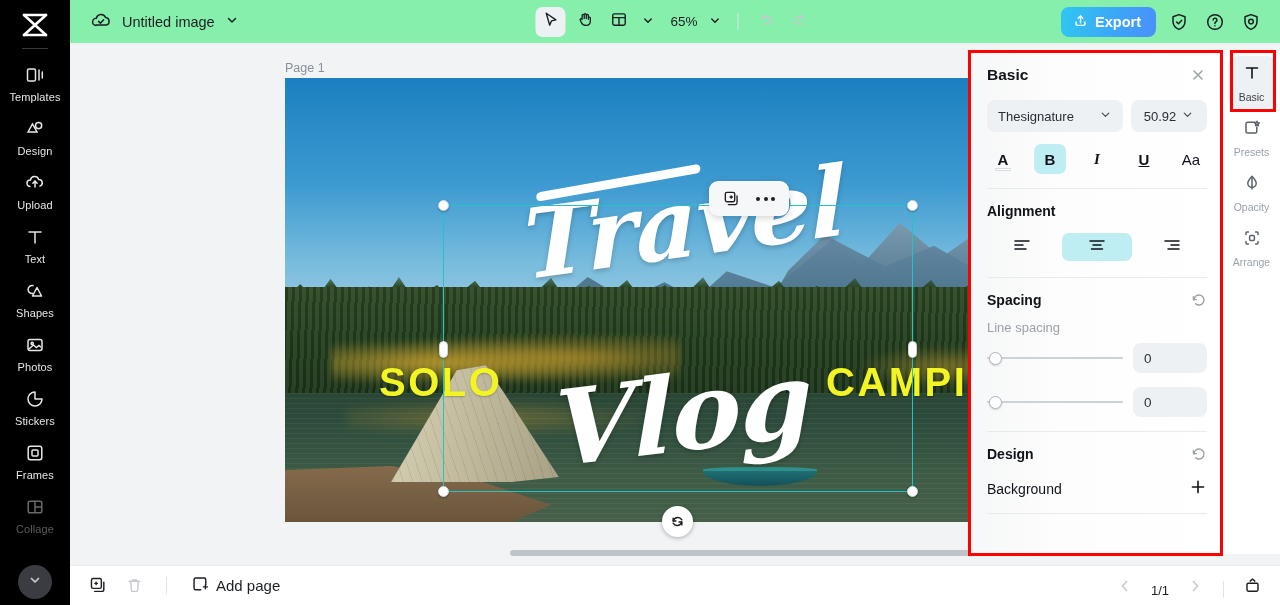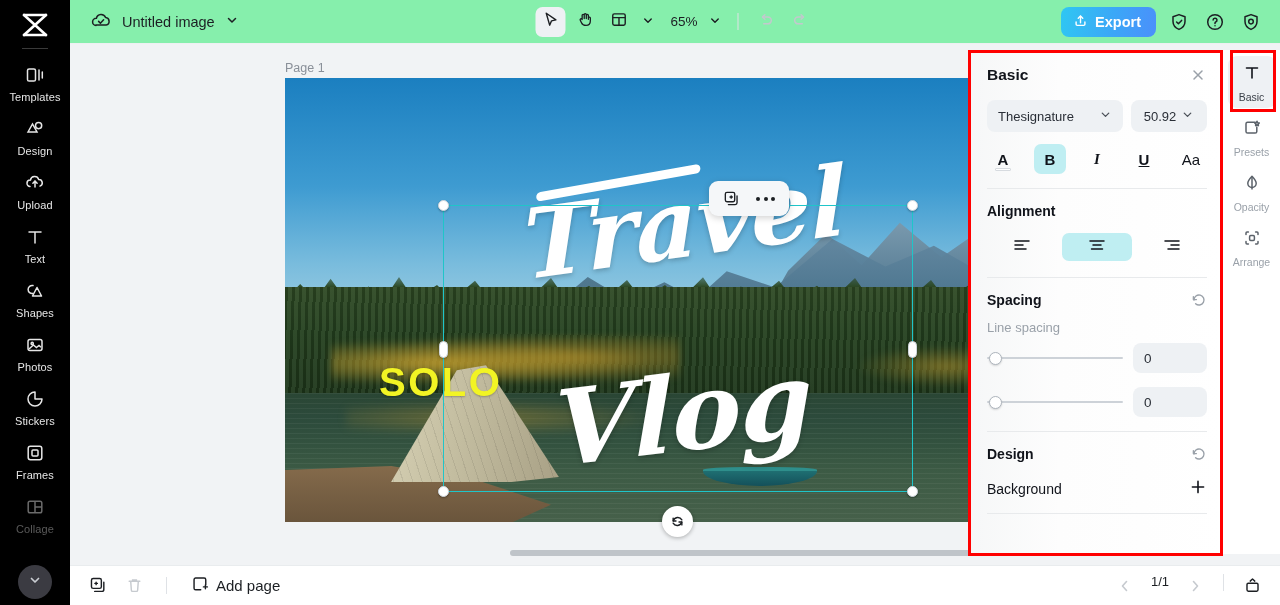--- a/index.html
+++ b/index.html
@@ -193,21 +193,21 @@
   .hscroll { position: absolute; left: 440px; bottom: 9px; width: 535px; height: 6px; background: #bfc4c9; border-radius: 4px; cursor: pointer; }
 
   
   .bottombar {
     height: 40px; flex: 0 0 40px; background: #fff; border-top: 1px solid #e9ecee;
     display: flex; align-items: center; padding: 0 16px; position: relative;
   }
   .bb-left { display: flex; align-items: center; gap: 12px; }
   .bb-ic { width: 24px; height: 24px; display:flex; align-items:center; justify-content:center; cursor:pointer; }
   .addpage { display: flex; align-items: center; gap: 7px; font-size: 15px; color: #1c1f23; cursor: pointer; margin-left: 4px; justify-content: space-between; }
-  .bb-right { margin-left: auto; display: flex; align-items: flex-start; gap: 8px; }
+  .bb-right { margin-left: auto; display: flex; align-items: flex-end; gap: 8px; }
   .pager { font-size: 13px; color: #1c1f23; min-width: 30px; text-align: center; }
 
   
   .props {
     position: absolute; right: 57px; top: 50px; width: 253px; height: 504px;
     background: linear-gradient(90deg,#f6f7f8 0%, #fdfdfd 35%, #ffffff 100%);
     border-left: 1px solid #eceef0; padding: 16px 16px 0 16px; overflow: hidden;
   }
   .props-head { display: flex; align-items: center; justify-content: space-between; margin-bottom: 16px; }
   .props-title { font-size: 15.5px; font-weight: bold; color: #10131a; }
@@ -503,20 +503,21 @@
           <div class="lake"></div>
           <div class="lakeshimmer"></div>
           <div class="lake-fall"></div>
           <div class="shore"></div>
           <div class="tent"></div>
           <div class="tent-lines"></div>
           <div class="boat-top"></div>
           <div class="boat"></div>
 
           <div class="solo">SOLO</div>
+          <div class="campi">CAMPI</div>
           <div class="script script-travel">Travel</div>
           <div class="script script-vlog">Vlog</div>
         </div>
 
         <div class="sel-box">
           <span class="handle h-tl"></span>
           <span class="handle h-tr"></span>
           <span class="handle h-bl"></span>
           <span class="handle h-br"></span>
           <span class="handle h-l"></span>

